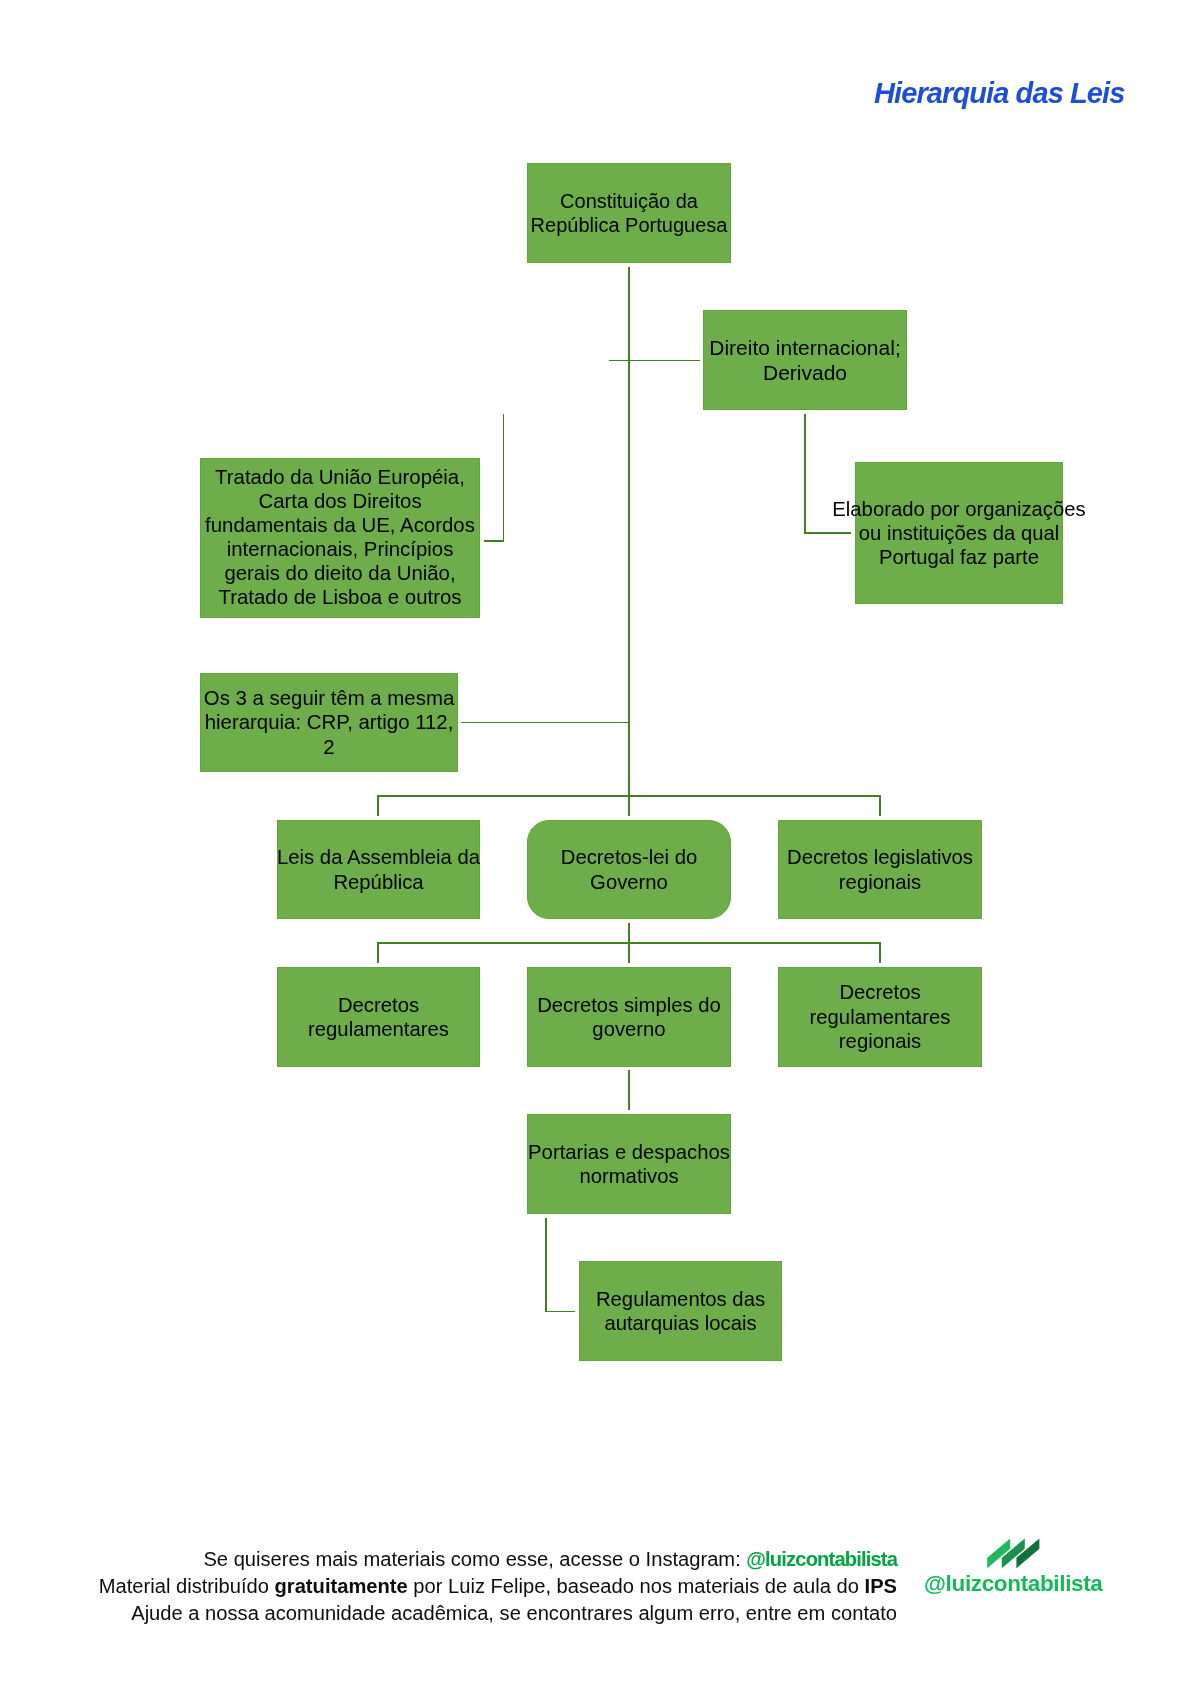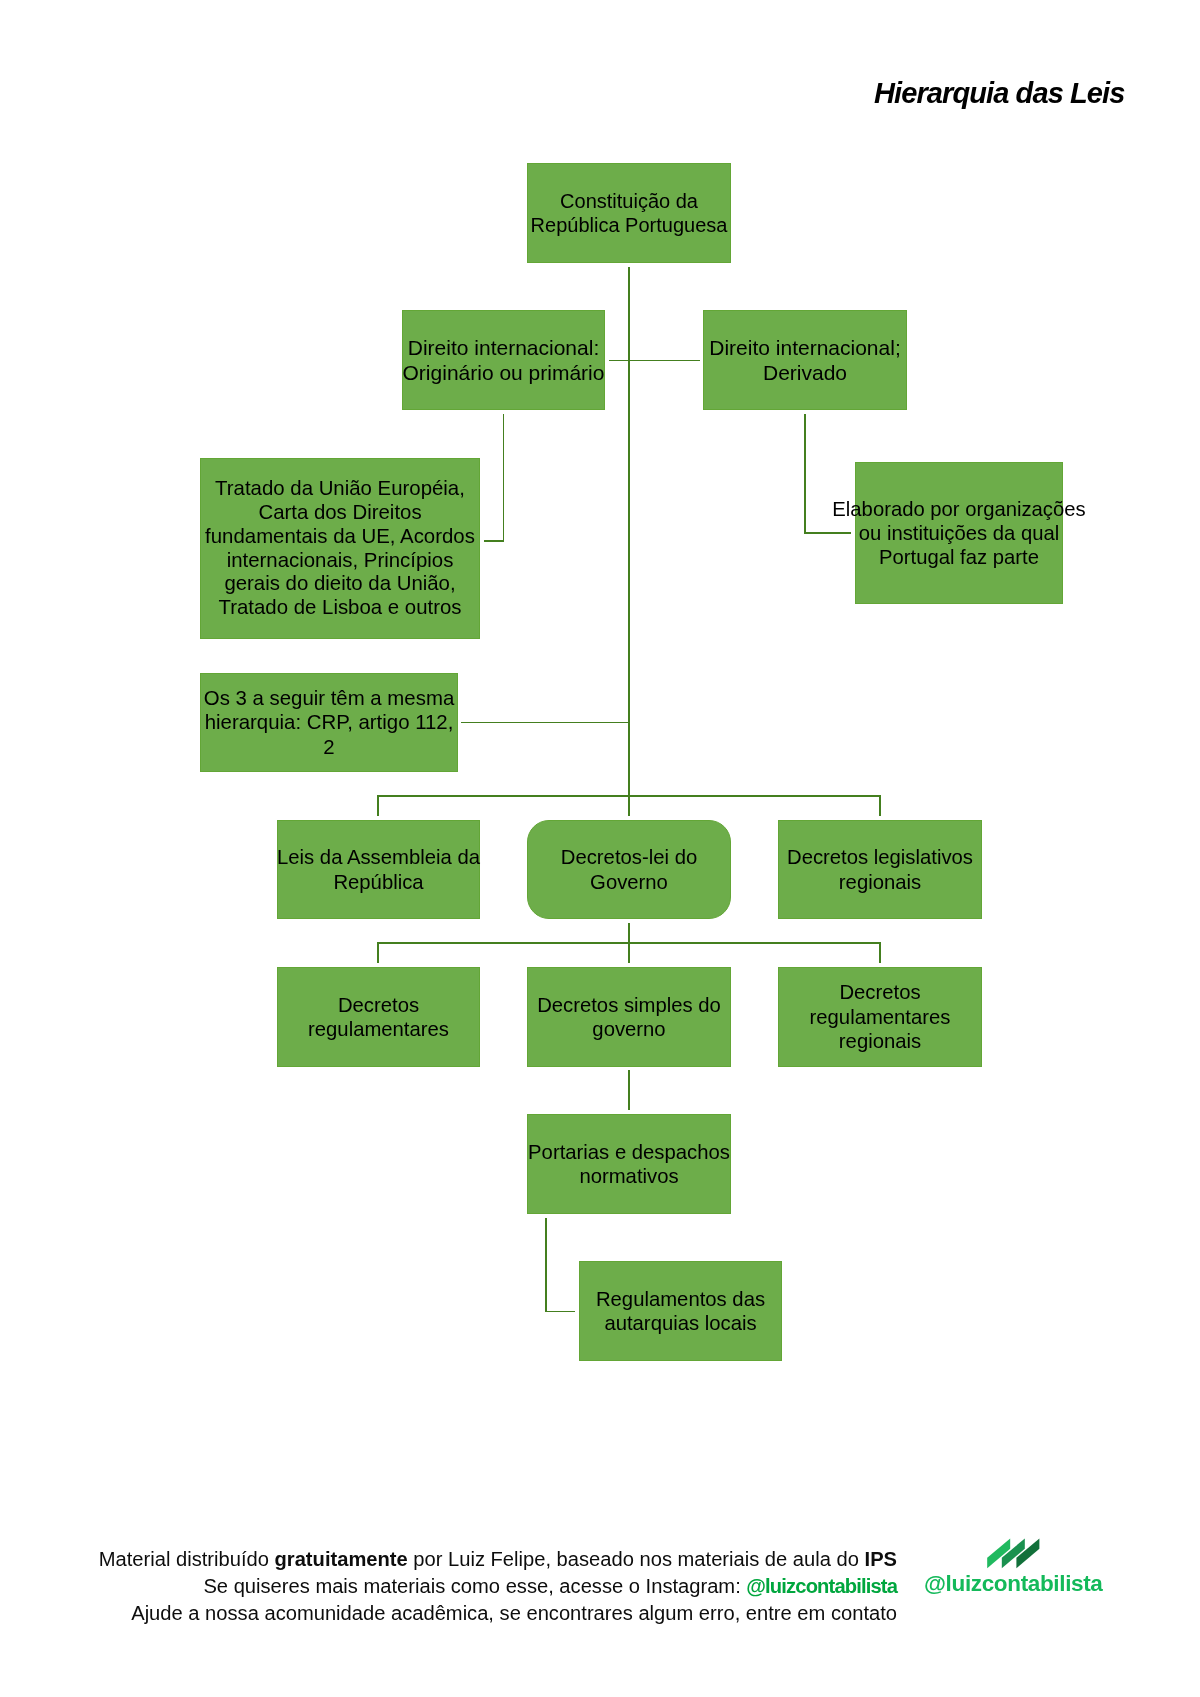--- a/index.html
+++ b/index.html
@@ -4,21 +4,21 @@
 <title>Hierarquia das Leis</title>
 <style>
   html,body{margin:0;padding:0;}
   body{width:1200px;height:1697px;background:#ffffff;
        font-family:"Liberation Sans",sans-serif;
        -webkit-font-smoothing:antialiased;}
   #page{position:relative;width:1200px;height:1697px;overflow:hidden;background:#ffffff;
         will-change:transform;transform:translateZ(0);}
 
   .title{position:absolute;left:874px;top:79px;font-size:29px;font-weight:bold;font-style:italic;
-         color:#000000;white-space:nowrap;line-height:1;letter-spacing:-0.9px;}
+         color:#1d4ed8;white-space:nowrap;line-height:1;letter-spacing:-0.9px;}
 
   .node{position:absolute;background:#6dad4a;border:1px solid #63a636;box-sizing:border-box;
         color:#000000;display:flex;align-items:center;justify-content:center;text-align:center;
         font-size:20.3px;line-height:24.4px;}
   .node .lbl{display:block;width:100%;}
   .node .ln{white-space:nowrap;width:max-content;position:relative;left:50%;transform:translateX(-50%);}
 
   .conn{position:absolute;background:#447f1f;}
   .conn.v{width:1.8px;}
   .conn.h{height:1.8px;}
@@ -65,33 +65,27 @@
 
   <div class="conn v" style="left:545.3px;top:1217.5px;height:94px;"></div>
   <div class="conn h" style="left:545.3px;top:1310.5px;width:29.7px;"></div>
 
   <div class="node" style="left:527px;top:163px;width:204px;height:100px;font-size:20px;line-height:24.1px;">
     <span class="lbl">
         <div class="ln">Constituição da</div>
         <div class="ln">República Portuguesa</div>
       </span>
   </div>
-  <div class="node" style="left:402px;top:310px;width:203px;height:100px;font-size:21px;line-height:25.3px;">
-    <span class="lbl">
-        <div class="ln">Direito internacional:</div>
-        <div class="ln">Originário ou primário</div>
-      </span>
-  </div>
   <div class="node" style="left:703px;top:310px;width:204px;height:100px;font-size:21px;line-height:25.3px;text-align:center;">
     <span class="lbl">
         <div class="ln">Direito internacional;</div>
         <div class="ln">Derivado</div>
       </span>
   </div>
-  <div class="node" style="left:200px;top:458px;width:280px;height:181px;font-size:20.4px;line-height:23.9px;">
+  <div class="node" style="left:200px;top:458px;width:280px;height:160px;font-size:20.4px;line-height:23.9px;">
     <span class="lbl">
         <div class="ln">Tratado da União Européia,</div>
         <div class="ln">Carta dos Direitos</div>
         <div class="ln">fundamentais da UE, Acordos</div>
         <div class="ln">internacionais, Princípios</div>
         <div class="ln">gerais do dieito da União,</div>
         <div class="ln">Tratado de Lisboa e outros</div>
       </span>
   </div>
   <div class="node" style="left:855px;top:462px;width:208px;height:142px;font-size:20.25px;line-height:24.3px;">
@@ -152,22 +146,22 @@
       </span>
   </div>
   <div class="node" style="left:579px;top:1261px;width:203px;height:100px;">
     <span class="lbl">
         <div class="ln">Regulamentos das</div>
         <div class="ln">autarquias locais</div>
       </span>
   </div>
 
   <div class="footer">
+    <div class="fl"><span>Se quiseres mais materiais como esse, acesse o Instagram: </span><span class="ig">@luizcontabilista</span></div>
     <div class="fl"><span>Material distribuído </span><b>gratuitamente</b><span> por Luiz Felipe, baseado nos materiais de aula do </span><b>IPS</b></div>
-    <div class="fl"><span>Se quiseres mais materiais como esse, acesse o Instagram: </span><span class="ig">@luizcontabilista</span></div>
     <div class="fl">Ajude a nossa acomunidade acadêmica, se encontrares algum erro, entre em contato</div>
   </div>
 
   <div class="brand">
     <svg width="53" height="31" viewBox="0 0 53 31">
       <polygon points="0.2,30.2 0.2,19.8 23.2,0.4 23.2,10.8" fill="#20b95f"></polygon>
       <polygon points="14.8,30.2 14.8,19.8 37.8,0.4 37.8,10.8" fill="#1a914f"></polygon>
       <polygon points="29.4,30.2 29.4,19.8 52.4,0.4 52.4,10.8" fill="#12703a"></polygon>
     </svg>
     <div class="bname">@luizcontabilista</div>

